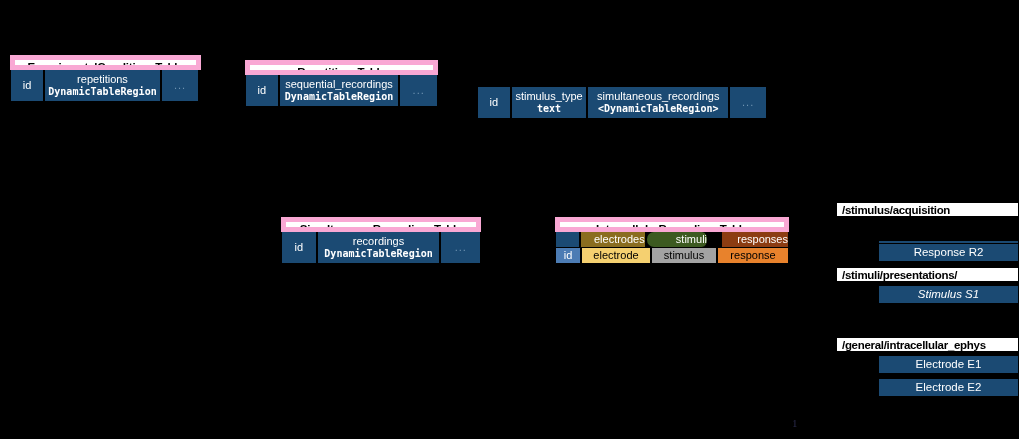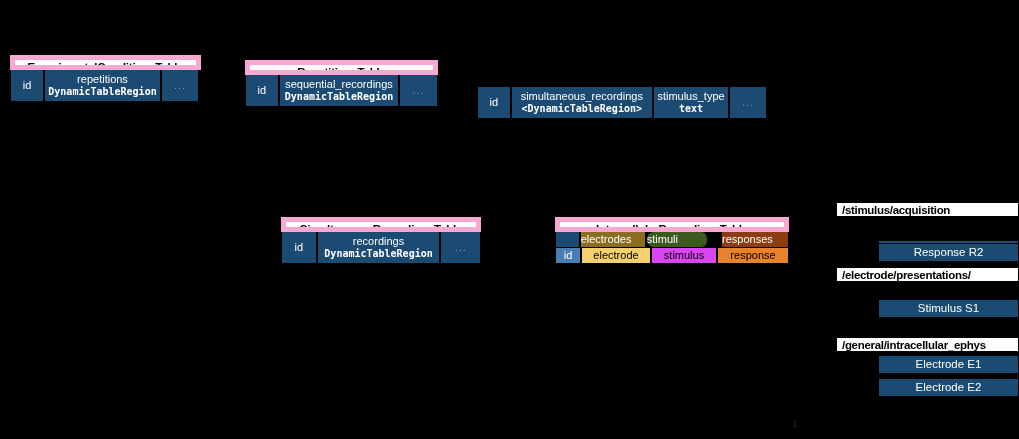--- a/index.html
+++ b/index.html
@@ -76,21 +76,21 @@
   
   .cat-row {
     display: flex;
     border: 1px solid #000000;
     border-top: none;
     box-sizing: border-box;
   }
   .cat-cell {
     box-sizing: border-box;
     border-right: 2px solid #000000;
-    text-align: left;
+    text-align: right;
     font-size: 11px;
     line-height: 15px;
     height: 15px;
     color: #ffffff;
     white-space: nowrap;
     overflow: hidden;
   }
   .cat-cell:last-child { border-right: none; margin-left: 13px; }
   .col-row {
     display: flex;
@@ -180,27 +180,27 @@
       <span class="cname">...</span>
     </div>
   </div>
 </div>
 
 <div class="tbl" style="left:477px; top:87px; width:290px;">
   <div class="tbl-row">
     <div class="cell id" style="width:34px; height:31px;">
       <span class="cname">id</span>
     </div>
+    <div class="cell" style="width:77px; height:31px;">
+      <span class="cname">stimulus_type</span>
+      <span class="ctype">text</span>
+    </div>
     <div class="cell" style="width:143px; height:31px;">
       <span class="cname">simultaneous_recordings</span>
       <span class="ctype">&lt;DynamicTableRegion&gt;</span>
-    </div>
-    <div class="cell" style="width:77px; height:31px;">
-      <span class="cname">stimulus_type</span>
-      <span class="ctype">text</span>
     </div>
     <div class="cell dots" style="width:36px; height:31px;">
       <span class="cname">...</span>
     </div>
   </div>
 </div>
 
 <div class="tbl" style="left:281px; top:217px; width:200px;">
   <div class="tbl-title">SimultaneousRecordingsTable</div>
   <div class="tbl-row">
@@ -233,42 +233,42 @@
       <span>responses</span>
     </div>
   </div>
   <div class="col-row">
     <div class="col-cell" style="width:26px; background:#4c7cb4; color:#ffffff;">
       <span>id</span>
     </div>
     <div class="col-cell" style="width:70px; background:#f5d070; color:#000000;">
       <span>electrode</span>
     </div>
-    <div class="col-cell" style="width:66px; background:#d946ef; color:#000000;">
+    <div class="col-cell" style="width:66px; background:#a3a3a3; color:#000000;">
       <span>stimulus</span>
     </div>
     <div class="col-cell" style="width:70px; background:#e8822c; color:#000000;">
       <span>response</span>
     </div>
   </div>
 </div>
 
 <div class="grp" style="left:836px; top:202px; width:183px; height:60px;">
   <div class="grp-title">/stimulus/acquisition</div>
   <div class="obj" style="left:42px; top:18px; width:141px;margin-top:20px;">
     <span>Response R1</span>
   </div>
   <div class="obj" style="left:42px; top:41px; width:141px;">
     <span>Response R2</span>
   </div>
 </div>
 
 <div class="grp" style="left:836px; top:267px; width:183px; height:60px;">
-  <div class="grp-title">/electrode/presentations/</div>
-  <div class="obj" style="left:42px; top:32px; width:141px;">
+  <div class="grp-title">/stimuli/presentations/</div>
+  <div class="obj" style="left:42px; top:18px; width:141px;font-style:italic;">
     <span>Stimulus S1</span>
   </div>
 </div>
 
 <div class="grp" style="left:836px; top:337px; width:183px; height:60px;">
   <div class="grp-title">/general/intracellular_ephys</div>
   <div class="obj" style="left:42px; top:18px; width:141px;">
     <span>Electrode E1</span>
   </div>
   <div class="obj" style="left:42px; top:41px; width:141px;">

